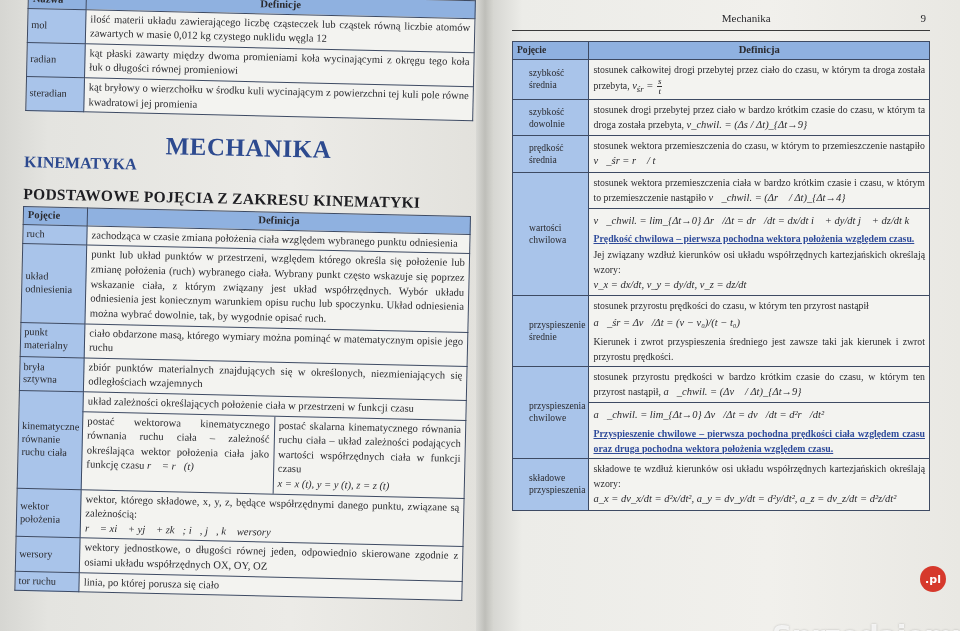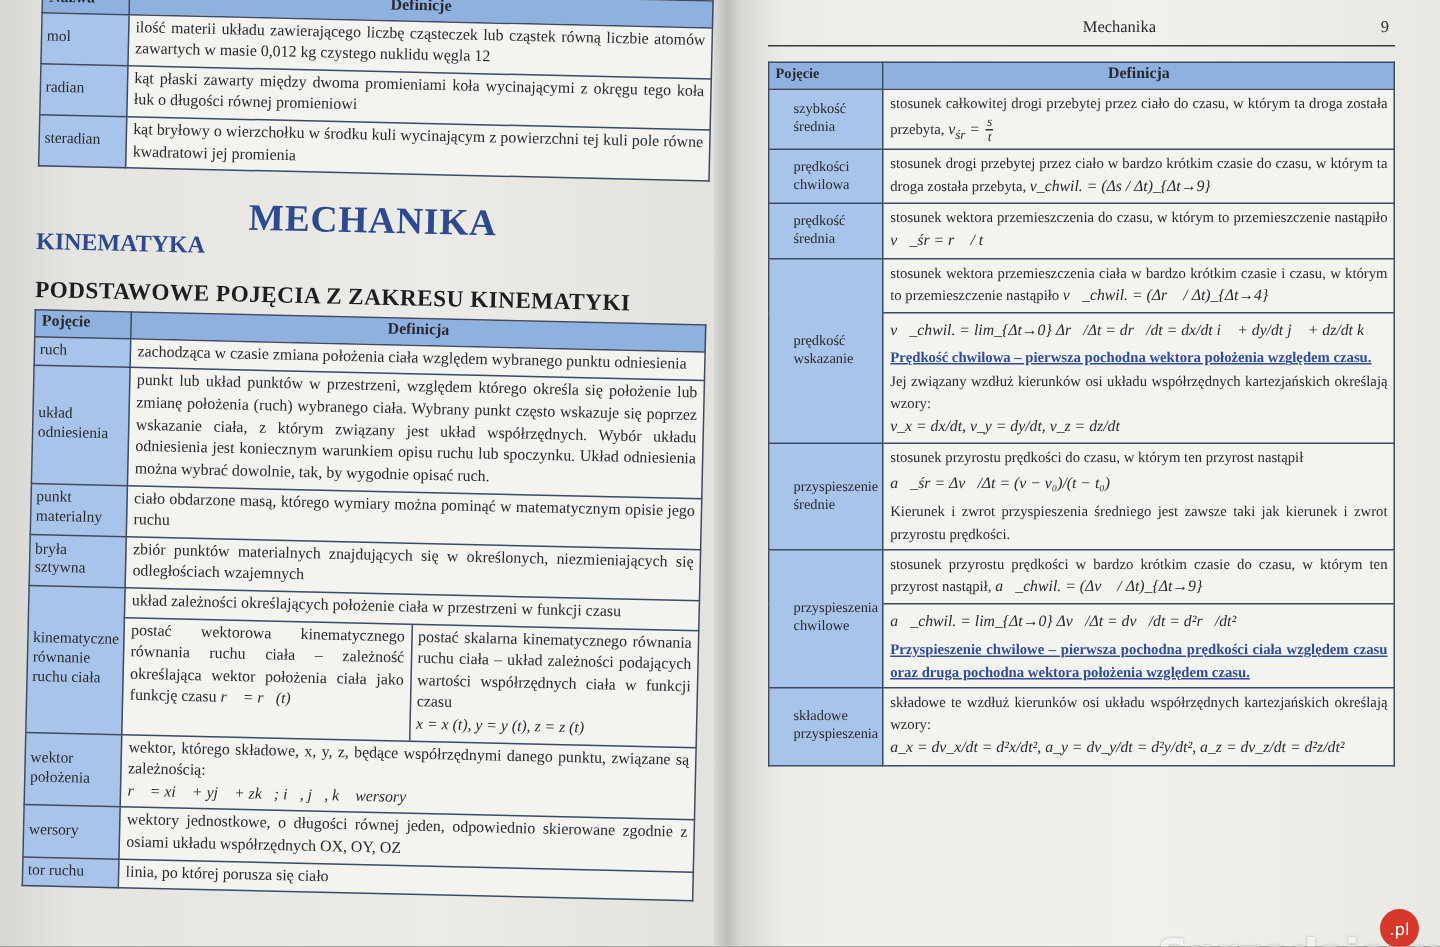--- a/index.html
+++ b/index.html
@@ -37,21 +37,21 @@
 
   .split { display: flex; }
   .split > div { flex: 1; padding: 2px 4px; }
   .split > div + div { border-left: 1px solid #3d4a63; }
 
   .frac { display: inline-flex; flex-direction: column; vertical-align: middle; text-align: center; font-size: 9px; line-height: 1.05; margin: 0 1px; }
   .frac > span:first-child { border-bottom: 0.8px solid #333; padding: 0 1px; }
 
   .watermark { position: absolute; left: 772px; top: 580px; z-index: 5; display: flex; align-items: center; }
   .wm-text { font-family: "DejaVu Sans", sans-serif; font-weight: bold; font-size: 28px; color: rgba(255,255,255,0.82); letter-spacing: -0.5px; text-shadow: 0 0 2px rgba(120,120,120,0.5); margin-top: 40px; }
-  .wm-badge { position: absolute; left: 148px; top: -14px; width: 26px; height: 26px; border-radius: 50%; background: #d6392c; color: #fff; font-family: "DejaVu Sans", sans-serif; font-weight: normal; font-size: 11px; display: flex; align-items: center; justify-content: center; margin-top: 40px; }
+  .wm-badge { position: absolute; left: 148px; top: -14px; width: 26px; height: 26px; border-radius: 50%; background: #d6392c; color: #fff; font-family: "DejaVu Sans", sans-serif; font-weight: bold; font-size: 11px; display: flex; align-items: center; justify-content: center; }
 </style>
 </head>
 <body>
 
 <div class="page page-left">
   <div class="left-content">
     <table>
       <tbody>
           <tr>
         <th class="term-h">Nazwa</th>
@@ -160,37 +160,37 @@
             <span>v</span><sub>śr</sub> =
             <span class="frac">
                   <span>s</span>
                   <span>t</span>
                 </span>
           </span>
         </td>
       </tr>
 
       <tr>
-        <td class="term">prędkości chwilowa</td>
+        <td class="term">szybkość dowolnie</td>
         <td class="def">
           <span>stosunek drogi przebytej przez ciało w bardzo krótkim czasie do czasu, w którym ta droga została przebyta,</span>
           <span class="formula">v_chwil. = (Δs / Δt)_{Δt→9}</span>
         </td>
       </tr>
 
       <tr>
         <td class="term">prędkość średnia</td>
         <td class="def">
           <span>stosunek wektora przemieszczenia do czasu, w którym to przemieszczenie nastąpiło</span>
           <span class="formula">v⃗_śr = r⃗ / t</span>
         </td>
       </tr>
 
       <tr>
-        <td class="term" rowspan="2">prędkość wskazanie</td>
+        <td class="term" rowspan="2">wartości chwilowa</td>
         <td class="def">
           <span>stosunek wektora przemieszczenia ciała w bardzo krótkim czasie i czasu, w którym to przemieszczenie nastąpiło</span>
           <span class="formula">v⃗_chwil. = (Δr⃗ / Δt)_{Δt→4}</span>
         </td>
       </tr>
       <tr>
         <td class="def">
           <div class="formula formula-line">v⃗_chwil. = lim_{Δt→0} Δr⃗/Δt = dr⃗/dt = dx/dt i⃗ + dy/dt j⃗ + dz/dt k⃗</div>
           <div class="bold-blue">Prędkość chwilowa – pierwsza pochodna wektora położenia względem czasu.</div>
           <div>Jej związany wzdłuż kierunków osi układu współrzędnych kartezjańskich określają wzory:</div>

